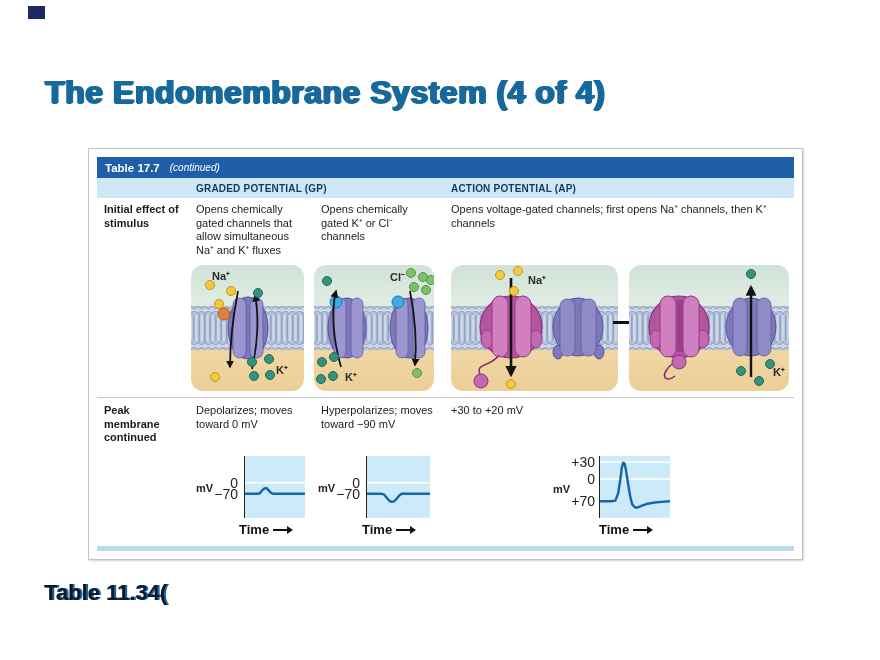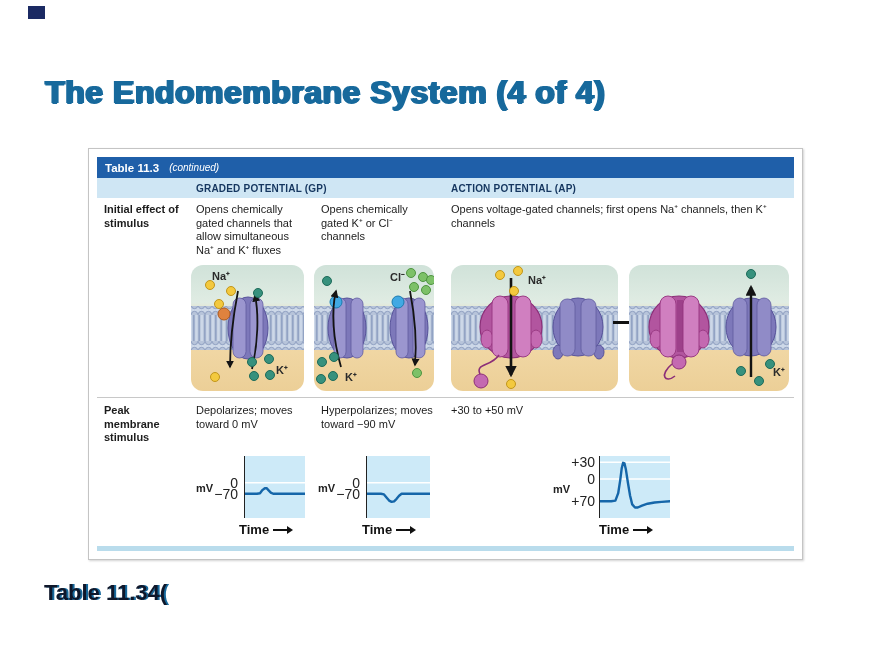--- a/index.html
+++ b/index.html
@@ -58,21 +58,21 @@
   </defs>
 </svg>
 
 <div class="corner-mark"></div>
 
 <div class="slide-title">The Endomembrane System (4 of 4)</div>
 
 <div class="card">
 
   <div class="thead">
-    <span class="t-title">Table 11.3</span>
+    <span class="t-title">Table 17.7</span>
     <span class="t-cont">(continued)</span>
   </div>
 
   <div class="subhead">
     <span class="colhead" style="left:99px">GRADED POTENTIAL (GP)</span>
     <span class="colhead" style="left:354px">ACTION POTENTIAL (AP)</span>
   </div>
 
   <div class="cell rowlabel" style="left:15px;top:54px;width:78px">Initial effect of stimulus</div>
   <div class="cell" style="left:107px;top:54px;width:112px">Opens chemically gated channels that allow simultaneous Na⁺ and K⁺ fluxes</div>
@@ -209,24 +209,24 @@
           <circle cx="112" cy="106" r="4.5"></circle>
         <circle cx="130" cy="116" r="4.5"></circle>
           <circle cx="141" cy="99" r="4.5"></circle>
       </g>
     </svg>
     <span class="ion-label" style="left:144px;top:99px">K⁺</span>
   </div>
 
   <div class="divider"></div>
 
-  <div class="cell rowlabel" style="left:15px;top:255px;width:75px">Peak membrane stimulus</div>
+  <div class="cell rowlabel" style="left:15px;top:255px;width:75px">Peak membrane continued</div>
   <div class="cell" style="left:107px;top:255px;width:112px">Depolarizes; moves toward 0 mV</div>
   <div class="cell" style="left:232px;top:255px;width:120px">Hyperpolarizes; moves toward −90 mV</div>
-  <div class="cell" style="left:362px;top:255px;width:200px">+30 to +50 mV</div>
+  <div class="cell" style="left:362px;top:255px;width:200px">+30 to +20 mV</div>
 
   <span class="mv" style="left:107px;top:333px">mV</span>
   <span class="tick" style="left:125px;top:328px;width:24px">0</span>
   <span class="tick" style="left:121px;top:339px;width:28px">−70</span>
   <div class="plot" style="left:155px;width:60px">
     <svg width="60" height="62">
         <line x1="0" x2="60" y1="26.7" y2="26.7" stroke="#ffffff" stroke-width="1.5"></line>
         <polyline points="0.0,37.8 12.0,37.8 15.0,37.2 17.4,34.1 19.8,32.2 21.6,32.2 23.4,34.1 25.8,36.6 28.2,37.8 60.0,37.8" fill="none" stroke="#1566A9" stroke-width="2.4" stroke-linejoin="round" stroke-linecap="round"></polyline>
       </svg>
   </div>

